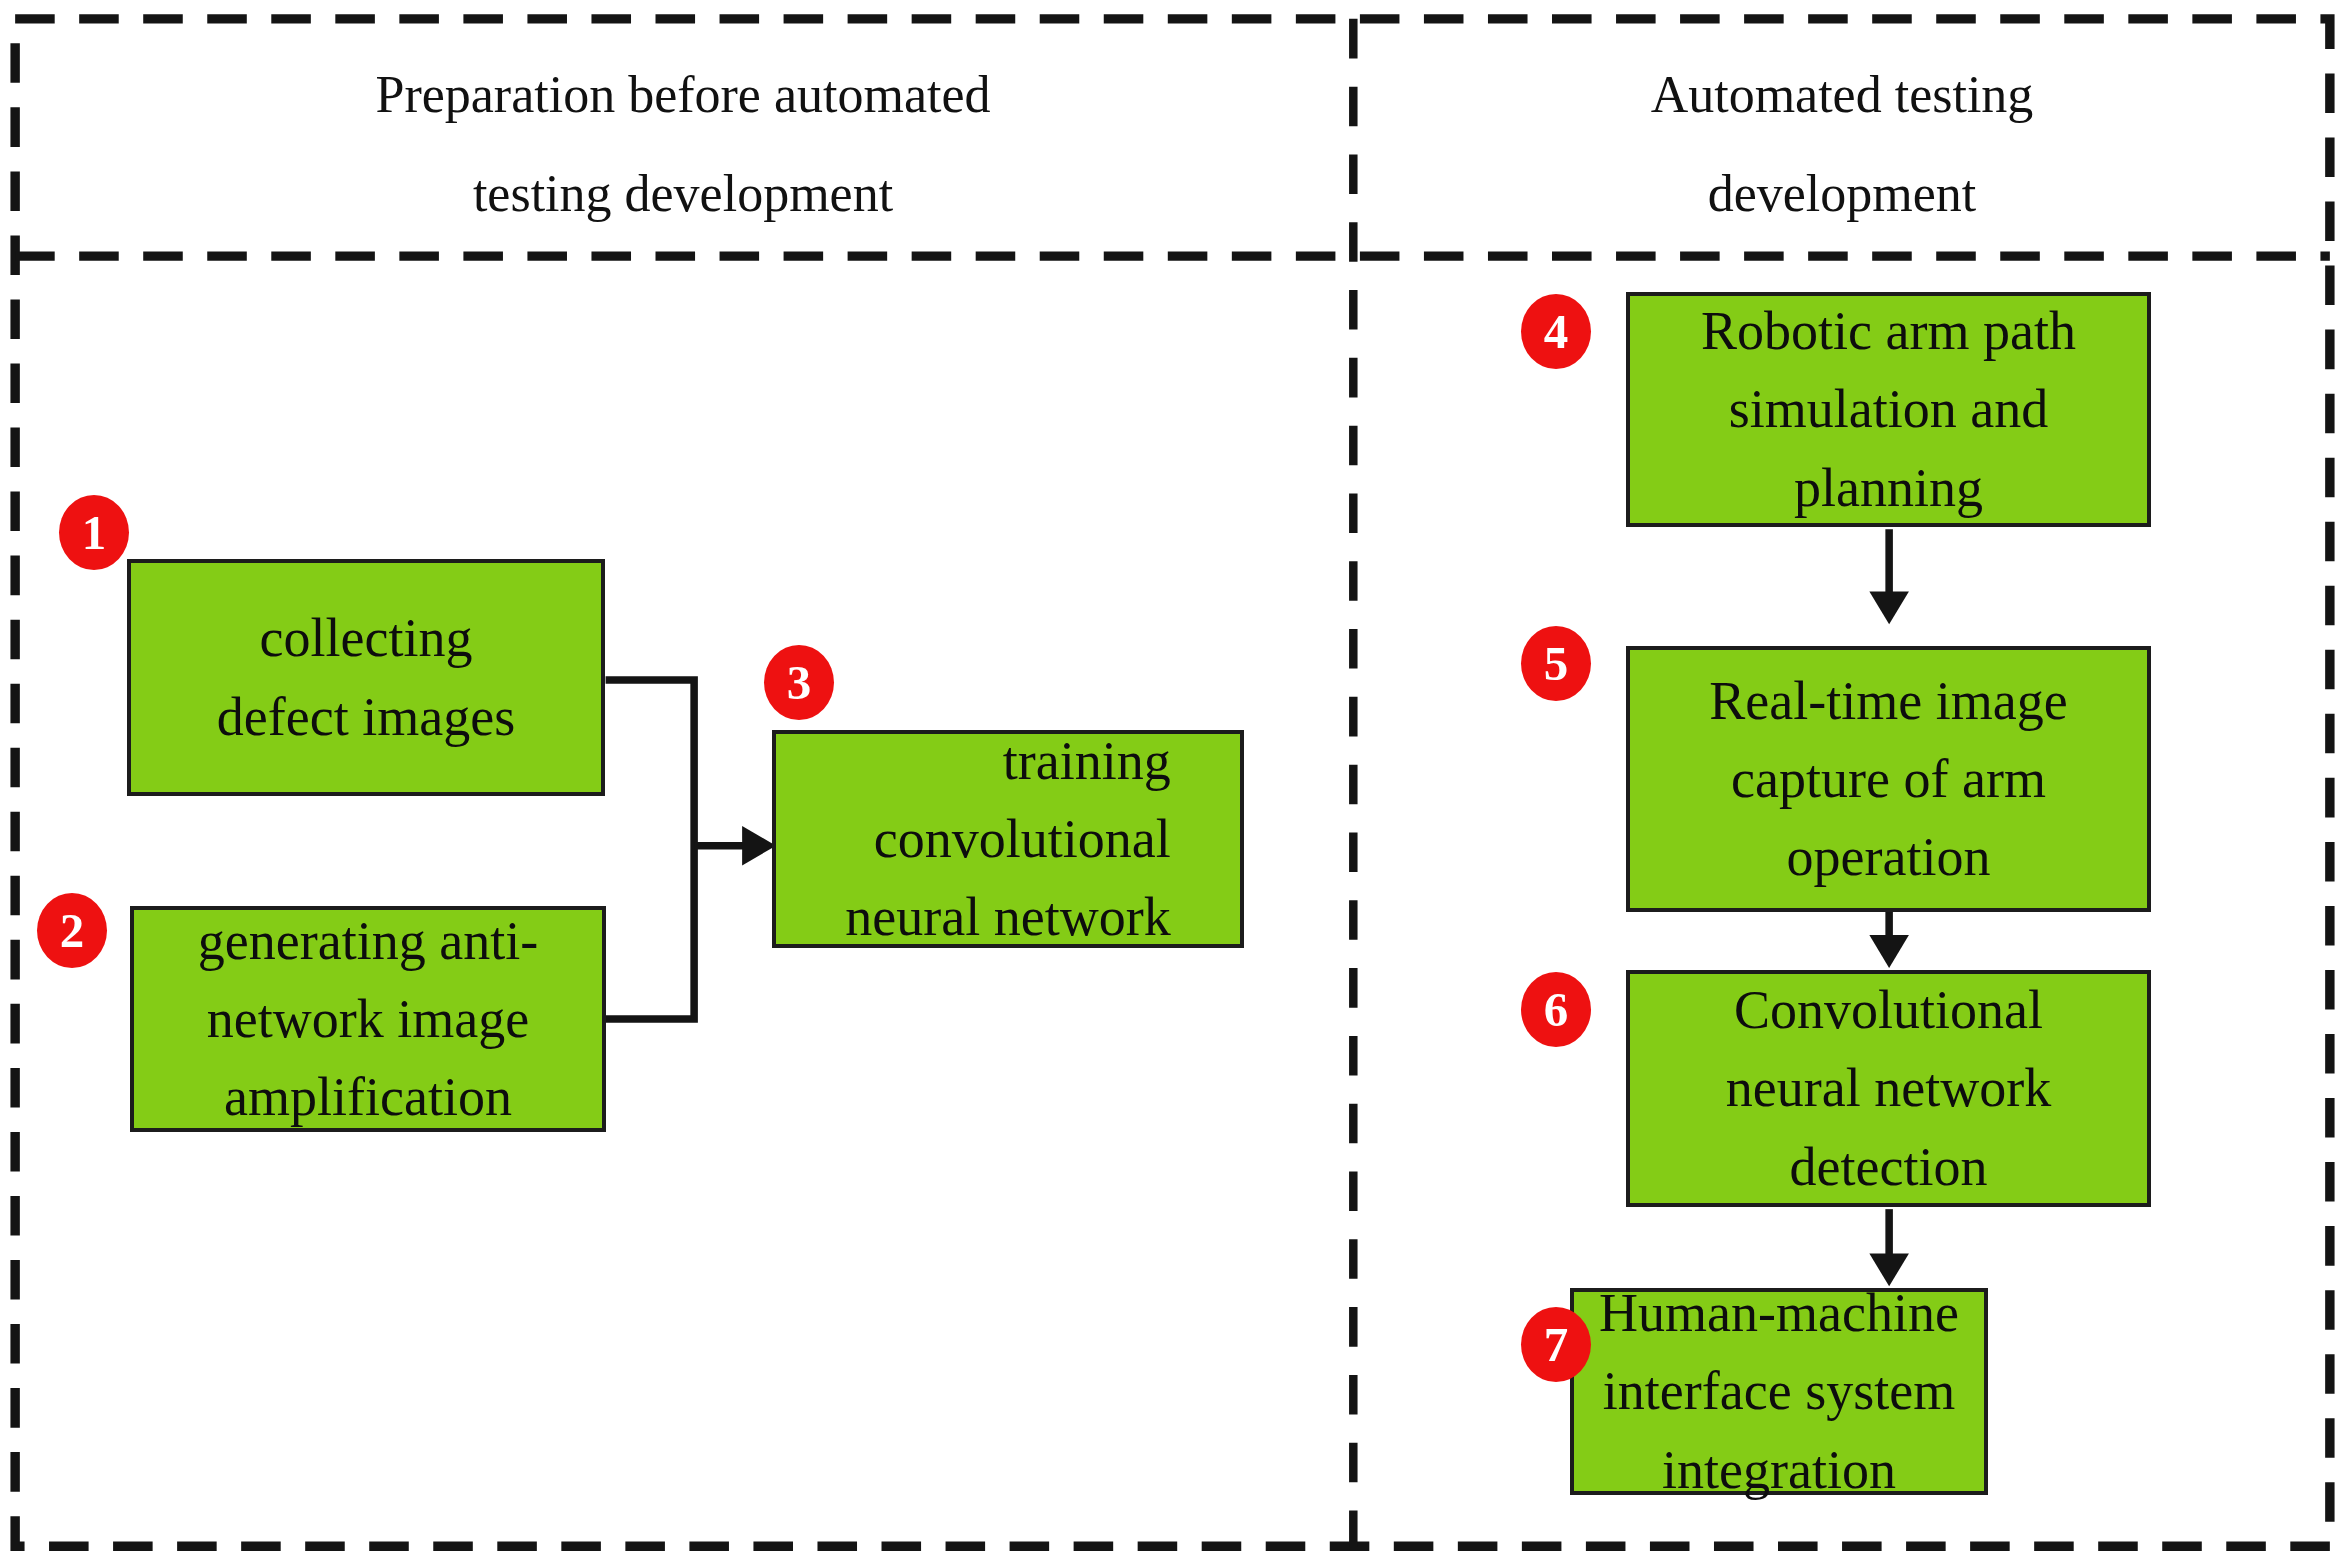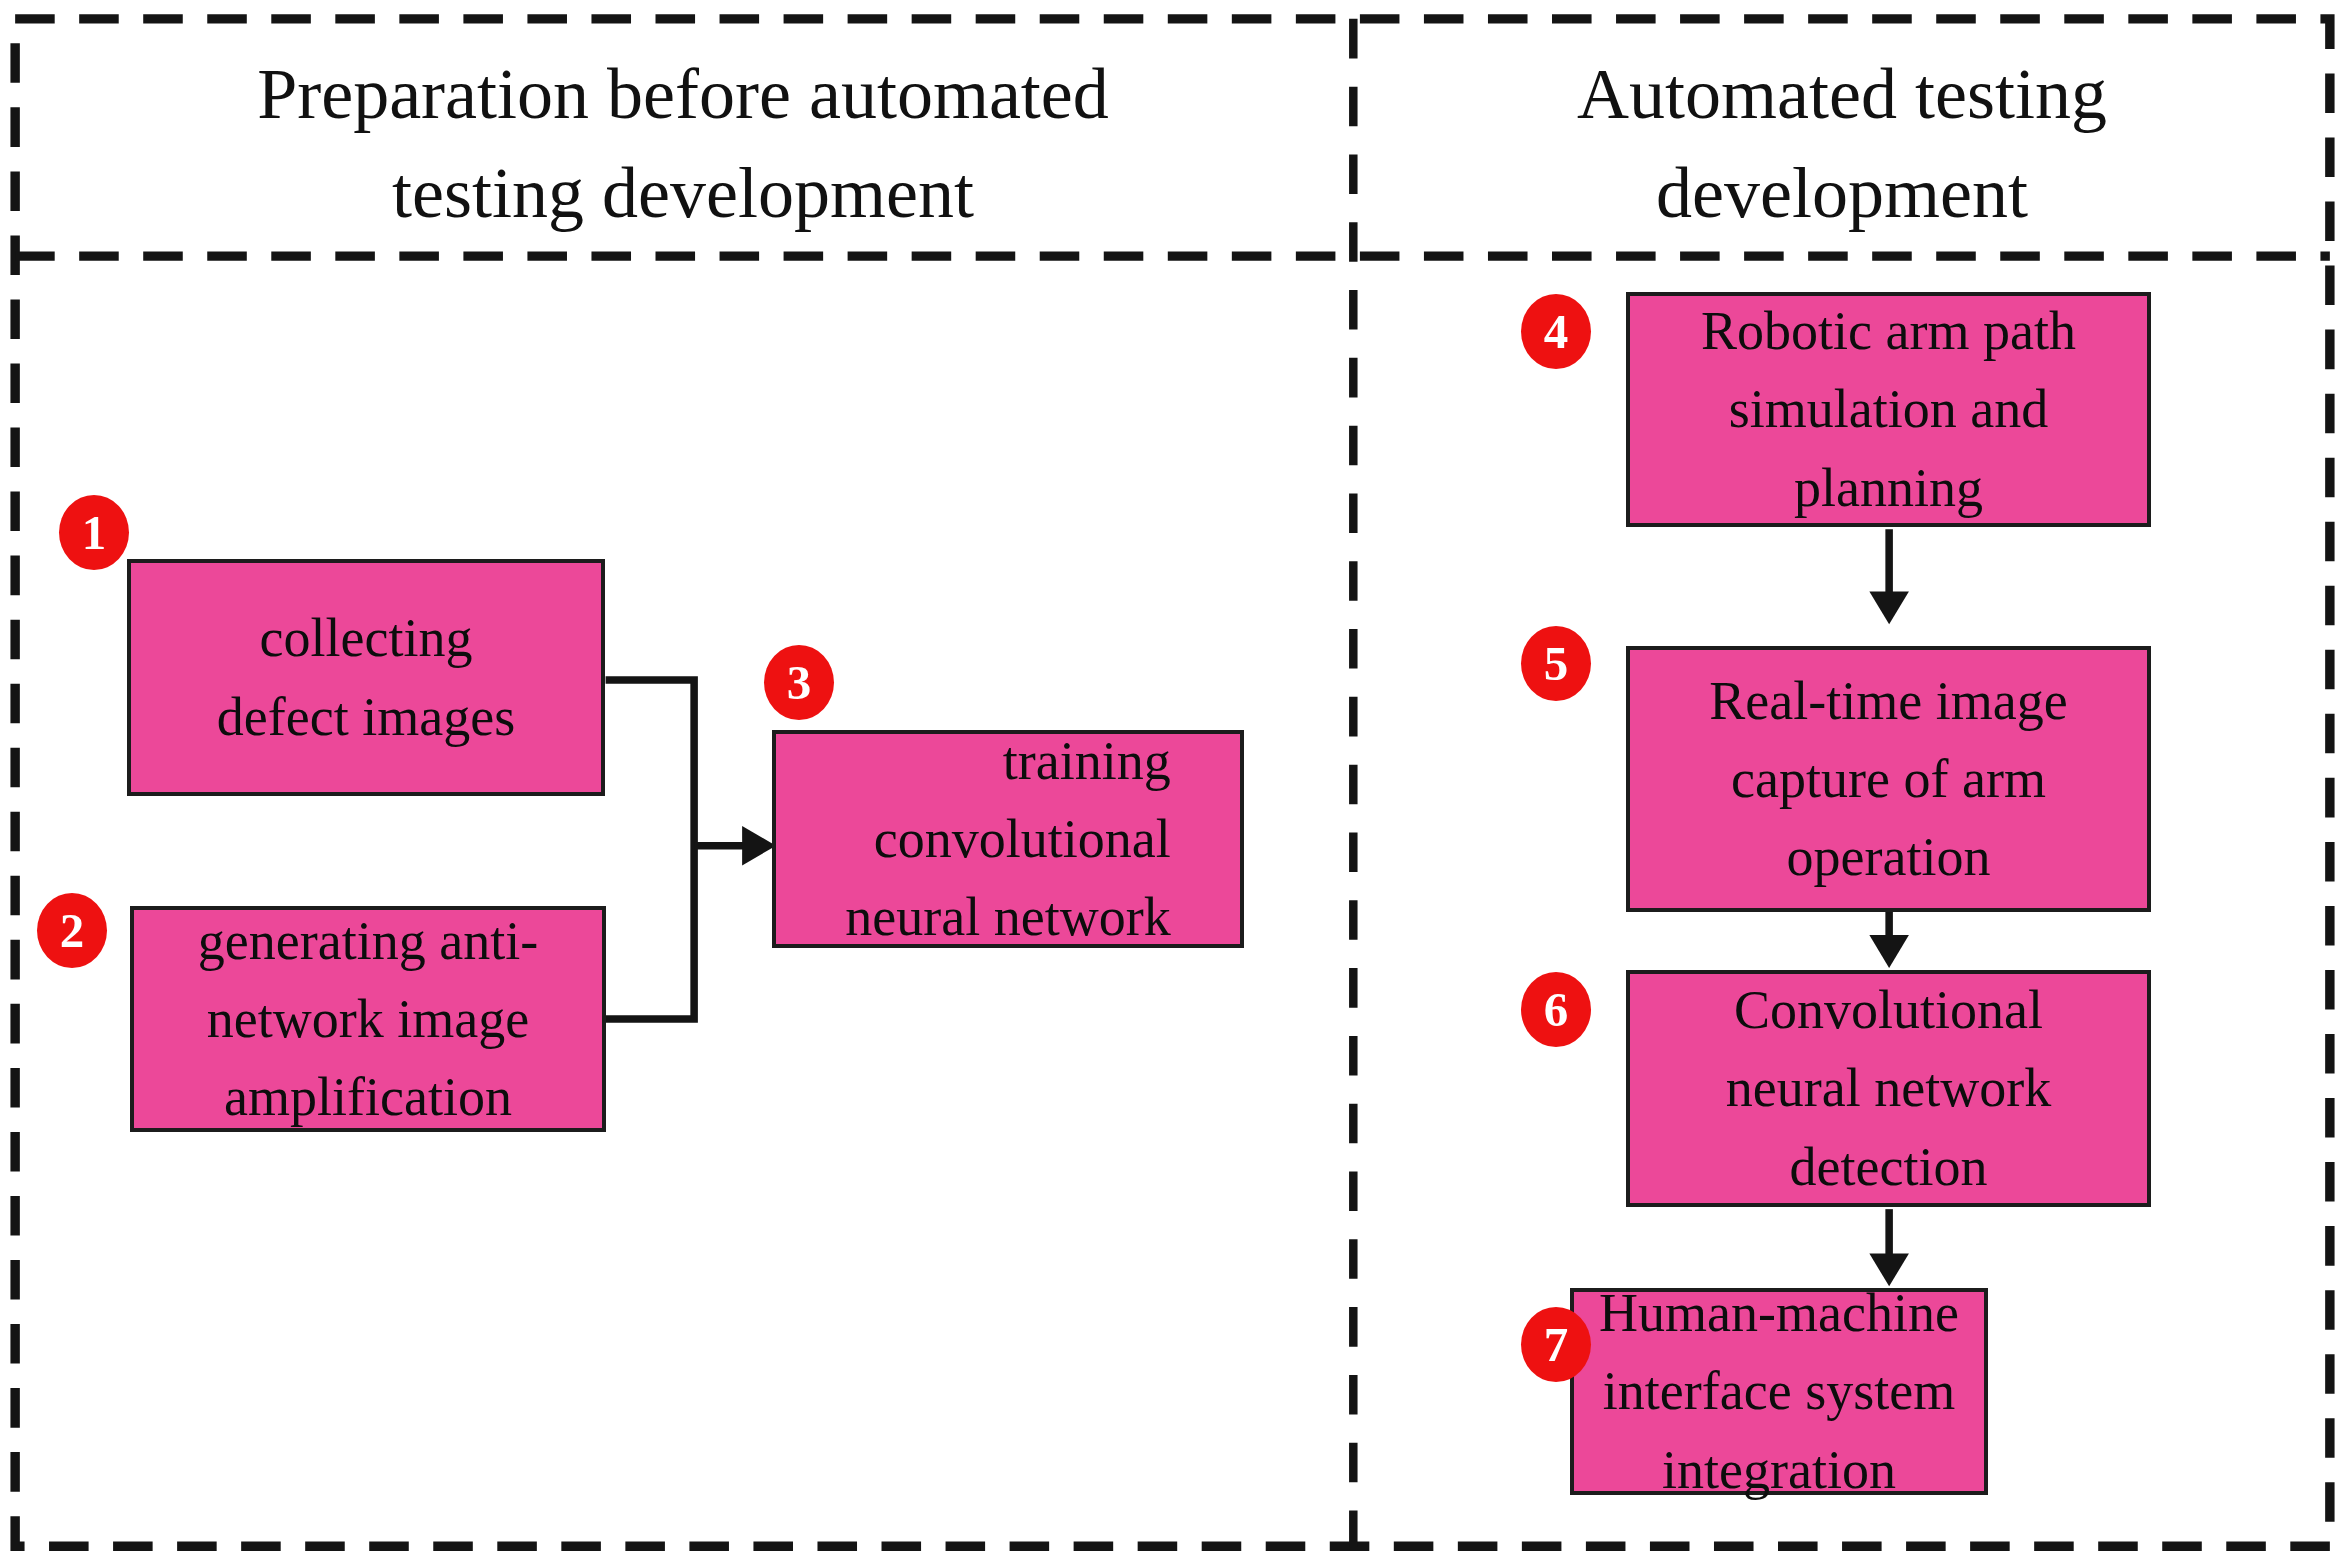--- a/index.html
+++ b/index.html
@@ -19,30 +19,30 @@
   svg.lines {
     position: absolute;
     left: 0; top: 0;
     width: 2345px;
     height: 1567px;
   }
   .section-title {
     position: absolute;
     text-align: center;
     white-space: pre-line;
-    font-size: 72px;
+    font-size: 52px;
     line-height: 99px;
     color: #111111;
   }
   .title-left  { left: 13px;   top: 45px; width: 1340px; }
   .title-right { left: 1353px; top: 45px; width: 978px; }
   .node {
     position: absolute;
     box-sizing: border-box;
-    background: #ec4899;
+    background: #84cc16;
     border: 4.7px solid #1c1c1c;
     display: flex;
     align-items: center;
     justify-content: center;
     text-align: center;
     white-space: pre-line;
     font-size: 54px;
     line-height: 1.45;
     color: #0d0d0d;
   }

